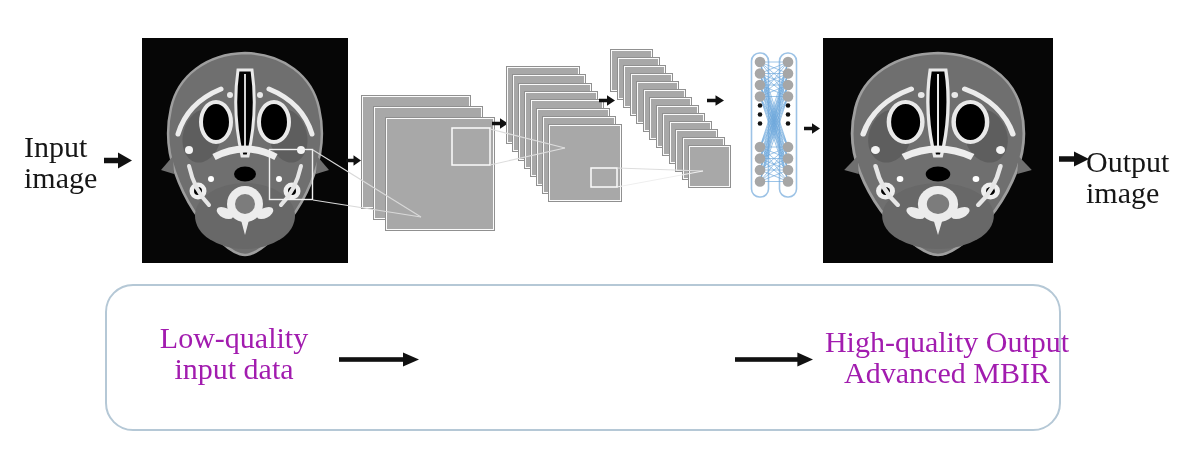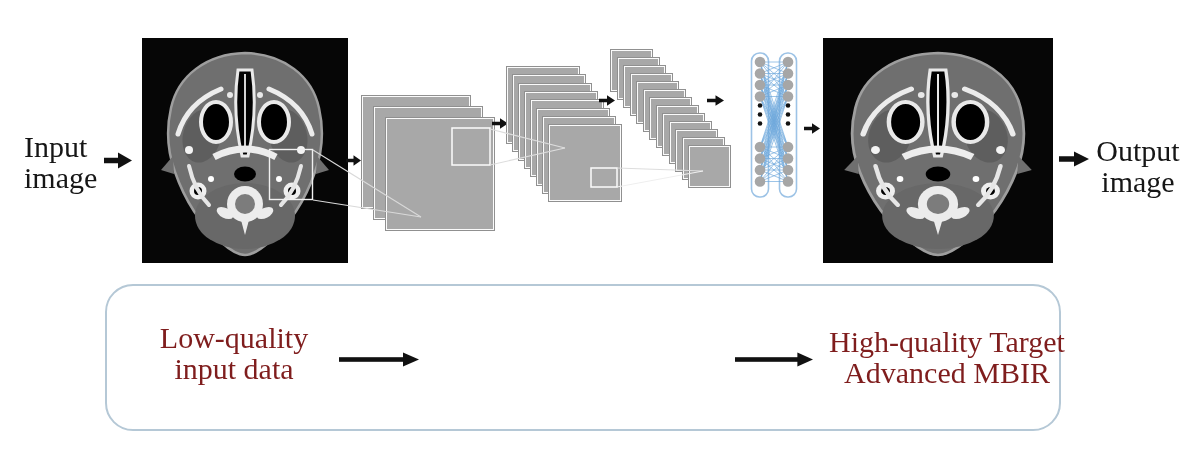--- a/index.html
+++ b/index.html
@@ -2,41 +2,41 @@
 <html><head>
 <meta charset="utf-8">
 <style>
   html,body{margin:0;padding:0;background:#ffffff;}
   .canvas{position:relative;width:1200px;height:437px;background:#ffffff;overflow:hidden;
           font-family:"Liberation Serif","DejaVu Serif",serif;color:#161616;border-radius:11px;}
   
   .pipeline{position:absolute;left:0;top:0;width:1200px;height:282px;}
   .io-label{position:absolute;font-size:30px;line-height:31px;white-space:pre-line;}
   .io-label.input{left:24px;top:131px;text-align:left;}
-  .io-label.output{left:1086px;top:135px;width:104px;text-align:center;}
+  .io-label.output{left:1086px;top:146px;width:104px;text-align:left;}
   .ct{position:absolute;display:block;}
   .ct.left{left:142px;top:38px;width:206px;height:225px;filter:blur(.3px);}
   .ct.right{left:823px;top:38px;width:230px;height:225px;}
   .stack{position:absolute;}
   .fmap{position:absolute;background:#a8a8a8;border:1px solid #fbfbfb;
         box-shadow:0 0 0 1px #909090;box-sizing:border-box;}
   .block-arrow{position:absolute;color:#111;}
   .a1{left:104px;top:152px;width:28px;height:17px;}
   .a2{left:346px;top:155px;width:15px;height:11px;}
   .a3{left:492px;top:118px;width:16px;height:11px;}
   .a4{left:599px;top:95px;width:16px;height:11px;}
   .a5{left:707px;top:95px;width:17px;height:11px;}
   .a6{left:804px;top:123px;width:16px;height:11px;}
   .a7{left:1059px;top:151px;width:30px;height:16px;}
   .fc{position:absolute;left:748px;top:50px;width:54px;height:150px;}
   .overlay{position:absolute;left:0;top:0;width:1200px;height:282px;pointer-events:none;}
   
   .summary-box{position:absolute;left:105px;top:284px;width:956px;height:147px;
                border:2px solid #b5c8d6;border-radius:28px;background:#fff;box-sizing:border-box;}
-  .sum-text{position:absolute;font-size:30px;line-height:31px;text-align:center;white-space:pre-line;color:#7f1d1d;}
+  .sum-text{position:absolute;font-size:30px;line-height:31px;text-align:center;white-space:pre-line;color:#a21caf;}
   .s1{left:2px;top:36px;width:250px;}
   .s2{left:331px;top:24px;width:300px;}
   .s3{left:685px;top:40px;width:310px;}
   .long-arrow{position:absolute;color:#111;}
   .la1{left:232px;top:66px;width:80px;height:15px;}
   .la2{left:628px;top:66px;width:78px;height:15px;}
   .hidden-defs{position:absolute;width:0;height:0;overflow:hidden;}
 </style>
 </head>
 <body>
@@ -274,17 +274,17 @@
 
   <div class="summary-box">
     <div class="sum-text s1">Low-quality
 input data</div>
     <svg class="long-arrow la1">
         <use href="#long-arrow" width="80" height="15"></use>
       </svg>
     <svg class="long-arrow la2">
         <use href="#long-arrow" width="78" height="15"></use>
       </svg>
-    <div class="sum-text s3">High-quality Target
+    <div class="sum-text s3">High-quality Output
 Advanced MBIR</div>
   </div>
 
 </div>
 
 </body></html>

